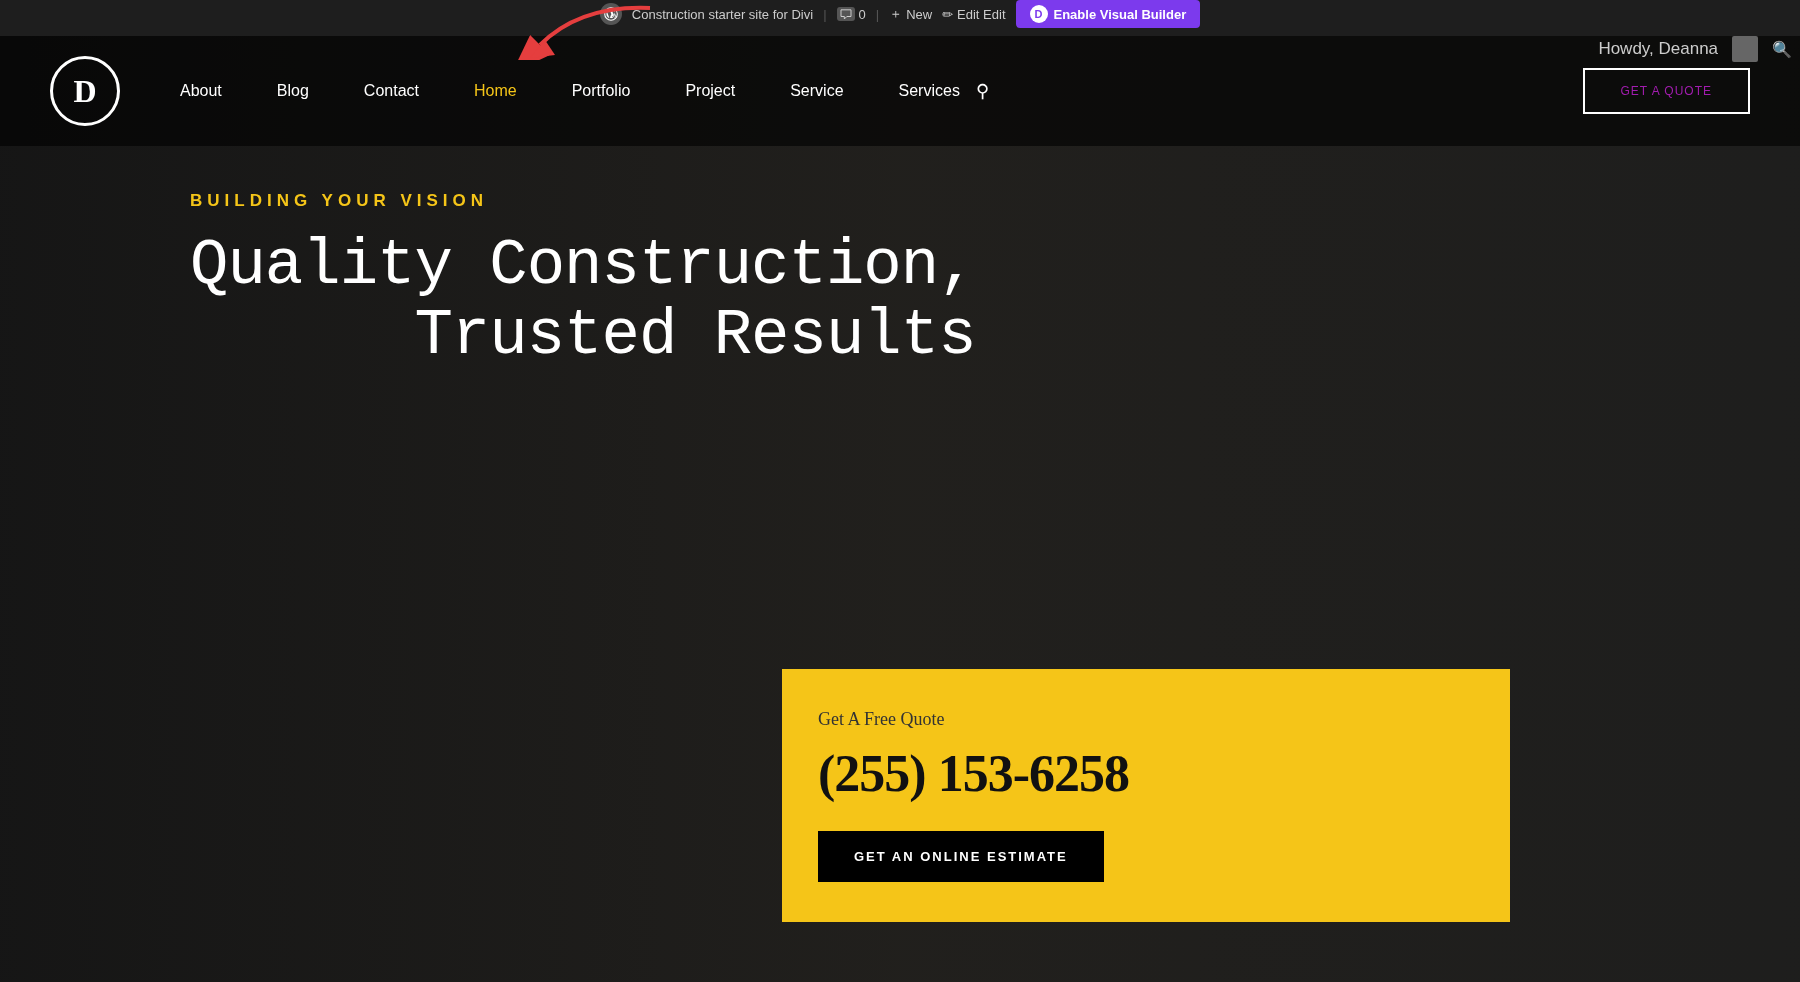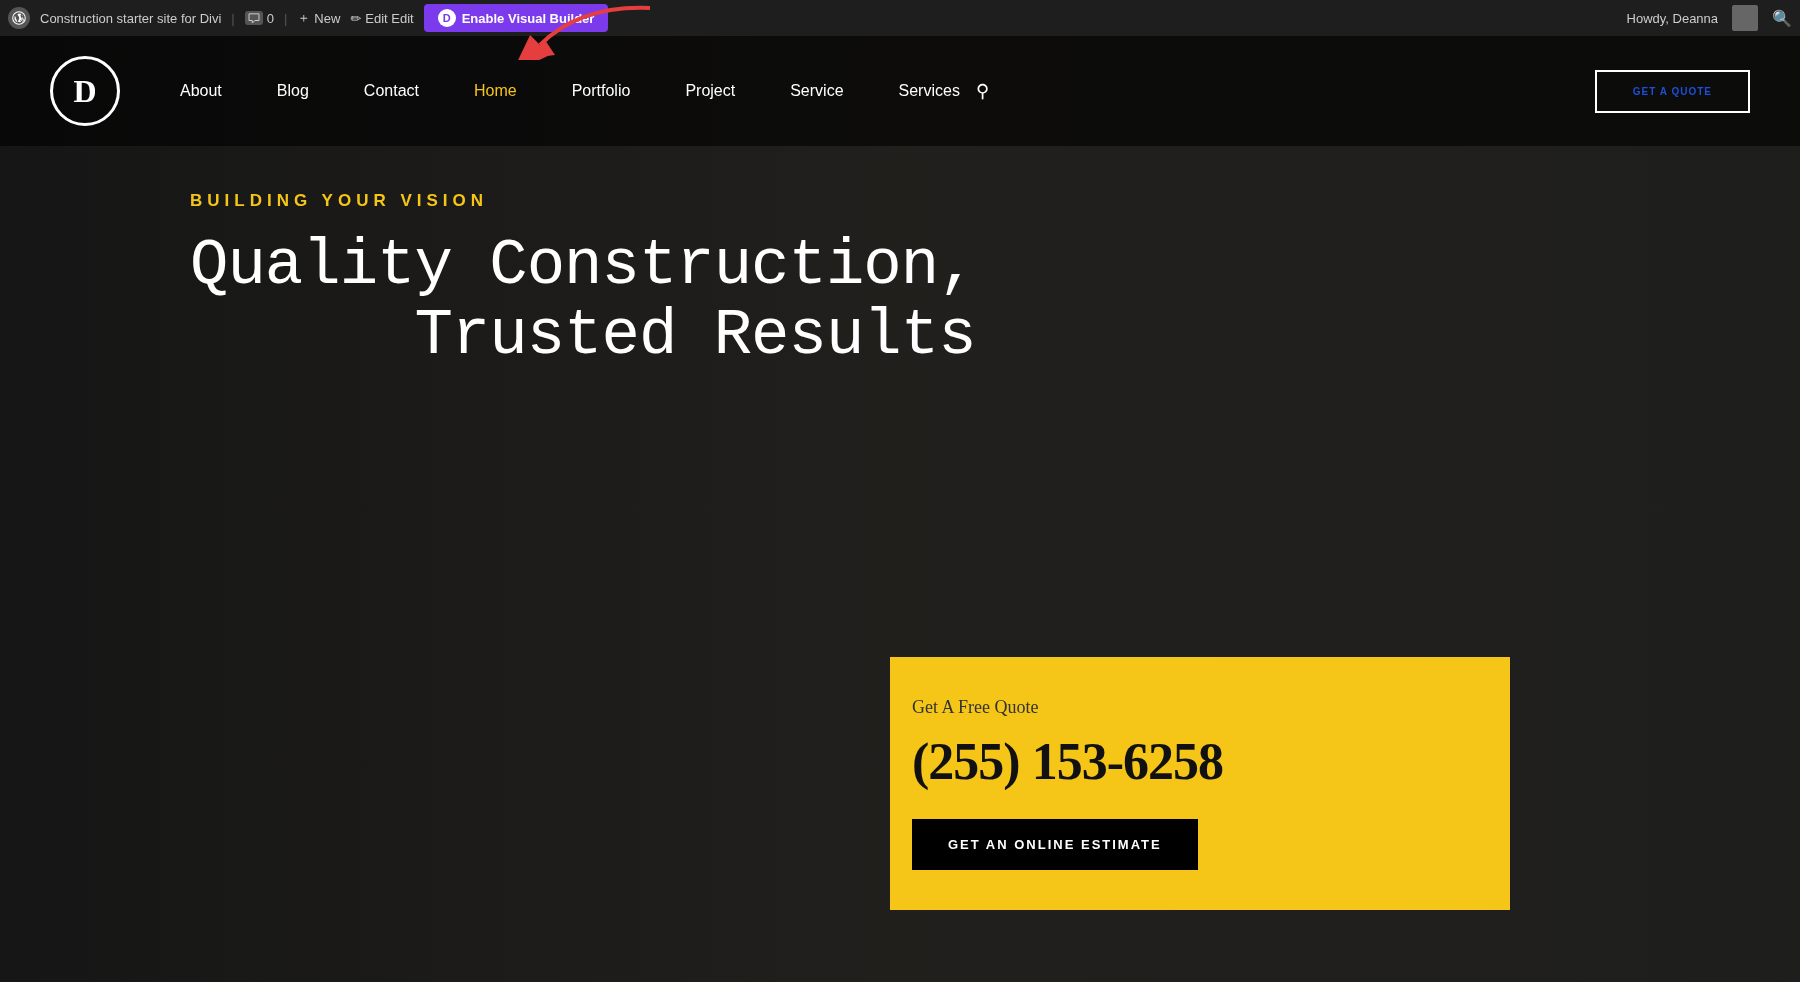--- a/index.html
+++ b/index.html
@@ -9,20 +9,21 @@
     .admin-bar {
       width: 100%;
       height: 36px;
       background: #1e1e1e;
       display: flex;
       align-items: center;
       padding: 0 8px;
       gap: 8px;
       position: relative;
       z-index: 100;
+      flex-direction: column;
     }
     .admin-bar-left {
       display: flex;
       align-items: center;
       gap: 10px;
     }
     .admin-bar-right {
       margin-left: auto;
       display: flex;
       align-items: center;
@@ -106,21 +107,21 @@
       color: #7c3aed;
       font-size: 11px;
       font-weight: bold;
     }
     .search-icon-admin {
       color: #ccc;
       font-size: 16px;
     }
     .howdy-text {
       color: #ccc;
-      font-size: 13px;
+      font-size: 17px;
     }
     .user-avatar {
       width: 26px;
       height: 26px;
       background: #666;
       border-radius: 2px;
     }
 
     
     .red-arrow {
@@ -204,25 +205,25 @@
       color: #f5c518;
     }
     .nav-search {
       margin-left: 16px;
       color: white;
       font-size: 18px;
     }
     .get-quote-btn {
       margin-left: auto;
       background: transparent;
-      color: #1d4ed8;
+      color: #a21caf;
       border: 2px solid white;
       padding: 14px 36px;
-      font-size: 10px;
-      font-weight: 700;
+      font-size: 12px;
+      font-weight: 400;
       letter-spacing: 1px;
       cursor: pointer;
     }
 
     
     .hero-content {
       position: absolute;
       top: 155px;
       left: 190px;
       z-index: 10;
@@ -243,25 +244,25 @@
       font-family: 'Courier New', monospace;
       letter-spacing: -1px;
       max-width: 900px;
       margin-bottom: 0;
       text-align: right;
     }
 
     
     .quote-box {
       position: absolute;
-      bottom: 72px;
+      bottom: 60px;
       right: 290px;
-      width: 620px;
+      width: 728px;
       background: #f5c518;
-      padding: 40px 22px;
+      padding: 40px 36px;
       z-index: 10;
     }
     .quote-box-label {
       color: #333;
       font-size: 18px;
       font-weight: 500;
       margin-bottom: 14px;
       font-family: Georgia, serif;
     }
     .quote-phone {

